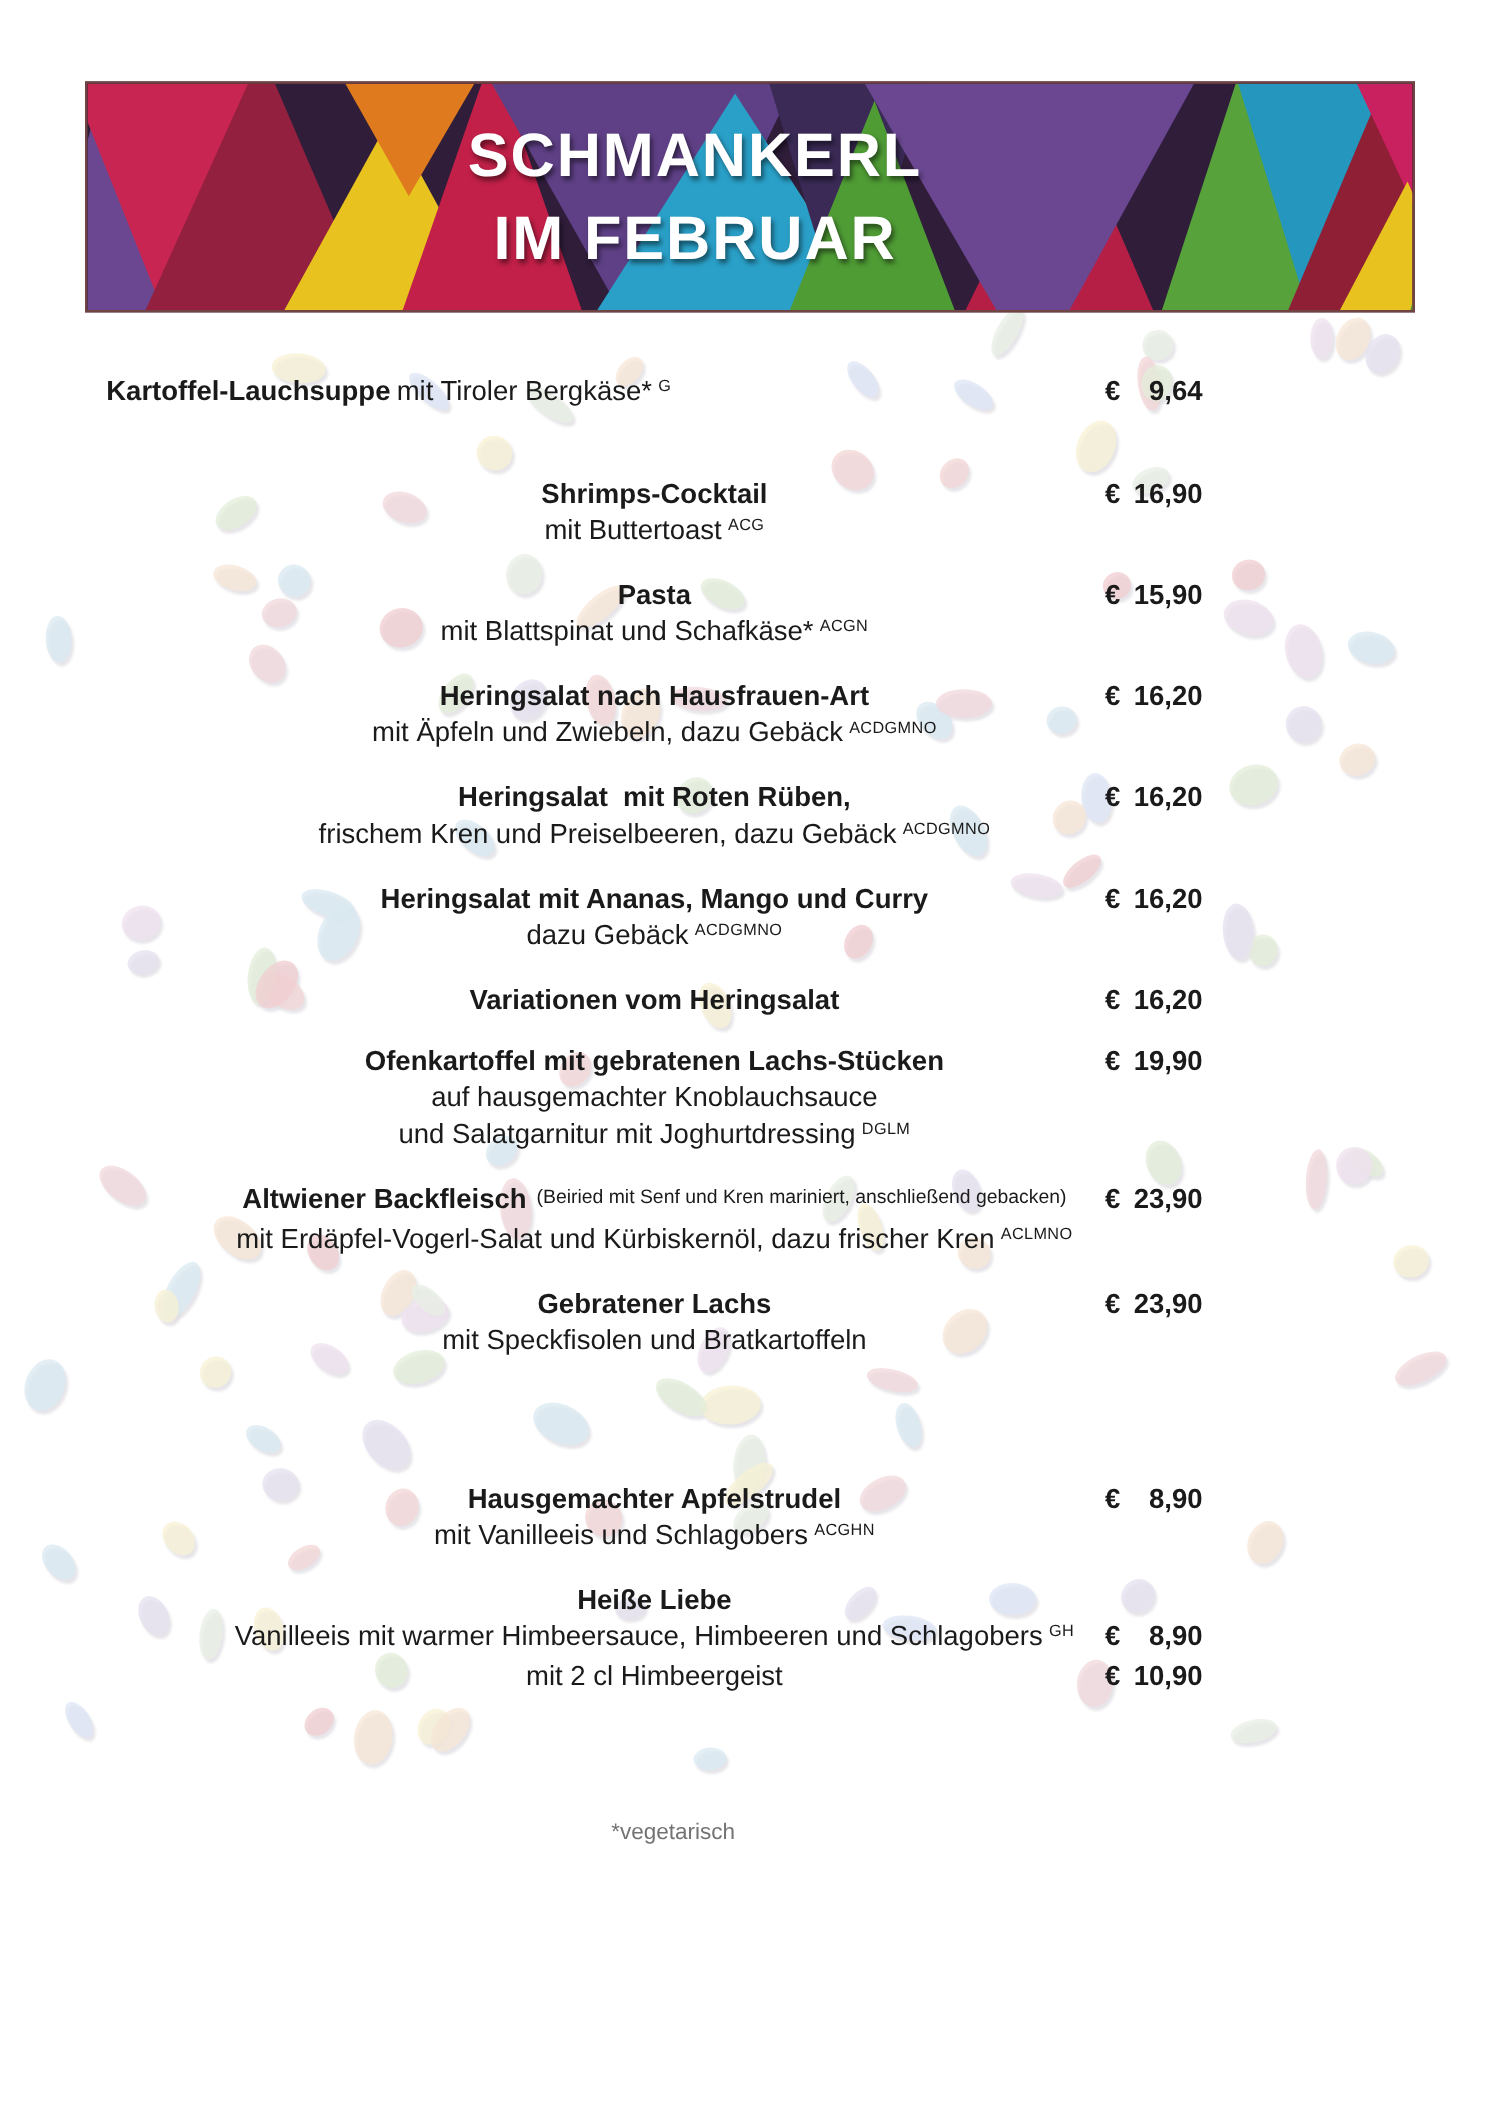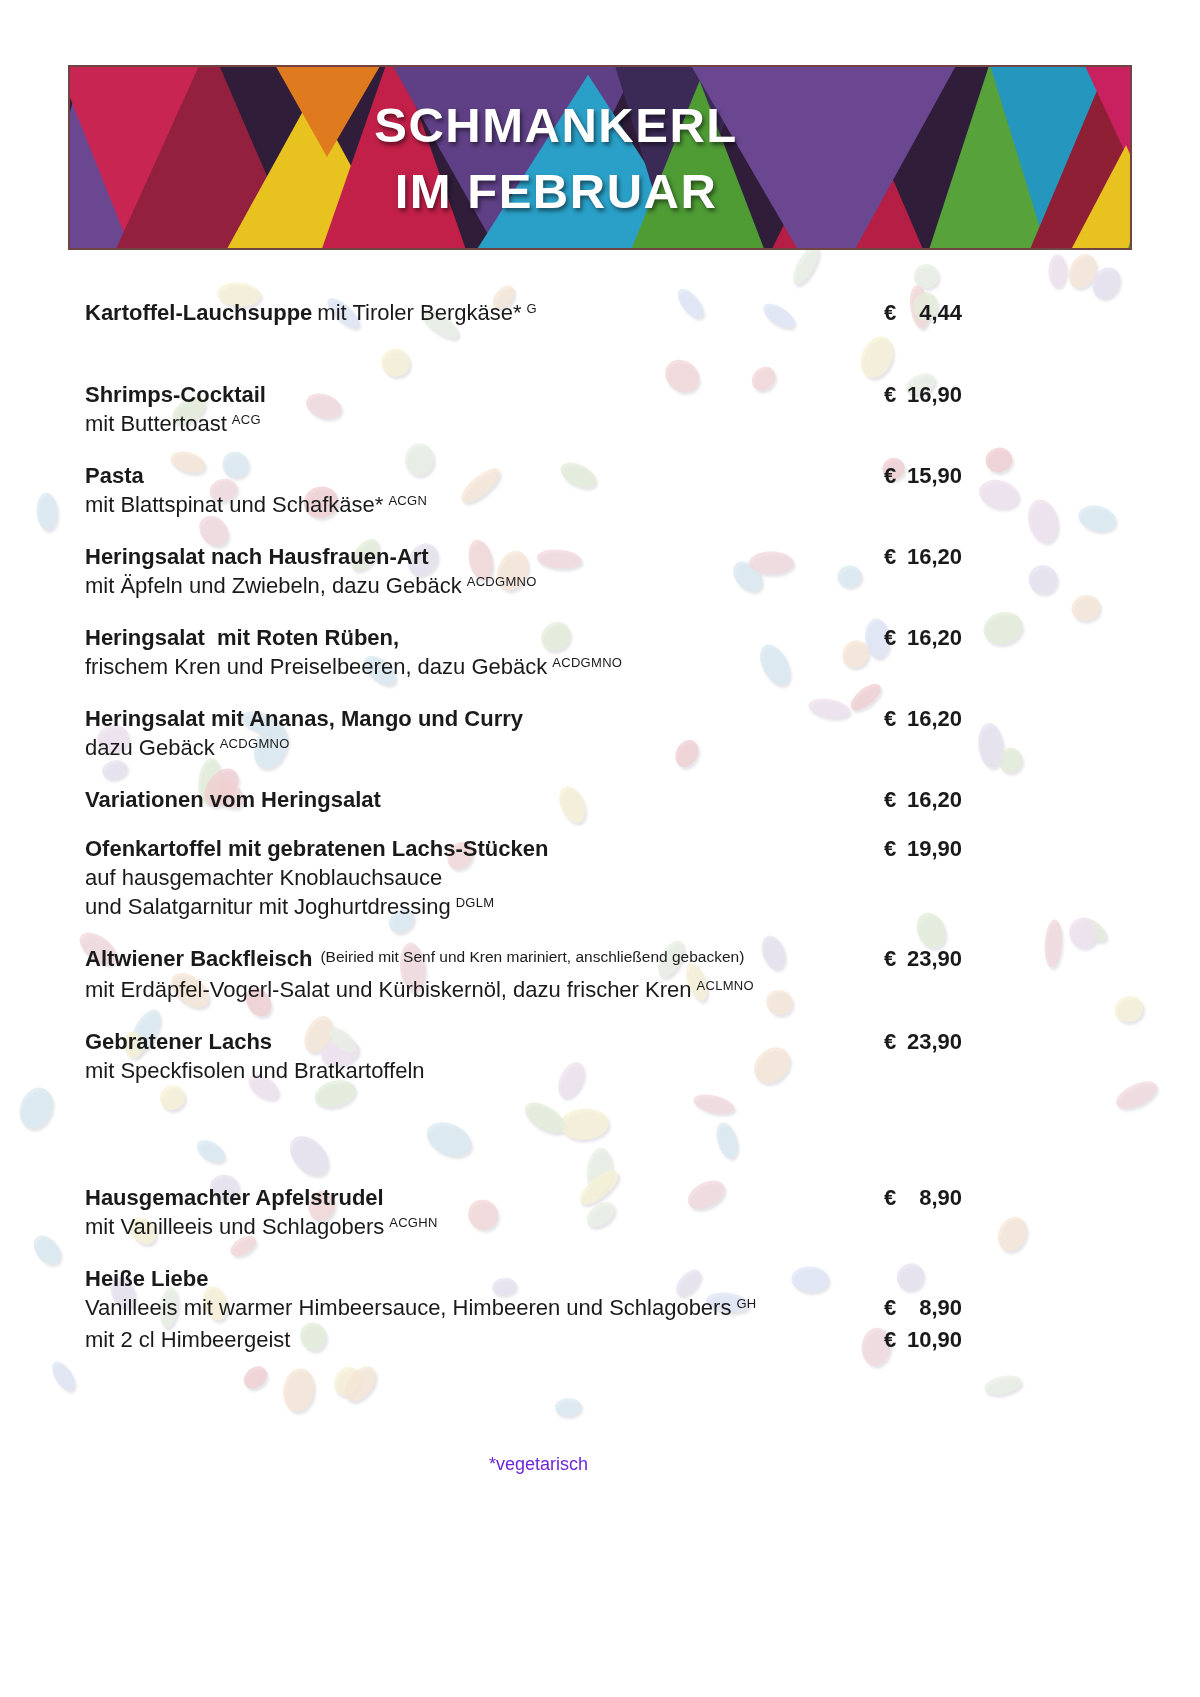--- a/index.html
+++ b/index.html
@@ -19,22 +19,22 @@
   
   .menu{position:relative;z-index:1;padding:298px 238px 0 85px;font-size:22px;}
   .item{position:relative;line-height:29px;margin-bottom:20px;}
   .mb-first{margin-bottom:50px;}
   .mb-big{margin-bottom:98px;}
   .name{font-weight:700;white-space:pre-wrap;}
   .rest{font-weight:400;margin-left:5px;}
   .codes{font-size:13px;font-weight:400;position:relative;top:-7px;margin-left:5px;letter-spacing:.3px;}
   .namenote{font-size:15.5px;font-weight:400;position:relative;top:-4px;margin-left:8px;}
   .price{position:absolute;right:0;top:0;width:78px;display:flex;justify-content:space-between;font-weight:700;}
-  .line{position:relative;font-weight:400;}
-  .footer-note{position:relative;z-index:1;margin:100px 0 0 404px;font-size:18px;color:#6d28d9;}
+  .line{position:relative;font-weight:400;text-align:center;}
+  .footer-note{position:relative;z-index:1;margin:100px 0 0 404px;font-size:18px;color:#737373;}
 </style>
 </head>
 <body>
 
 <div class="page">
 
   <svg class="confetti" xmlns="http://www.w3.org/2000/svg">
       <ellipse cx="258.5" cy="1001.9" rx="15.3" ry="11.6" fill="#f0cdd0" opacity="0.75" transform="rotate(58 258.5 1001.9)"></ellipse>
       <ellipse cx="1093.2" cy="929.8" rx="15.6" ry="8.4" fill="#e3eeda" opacity="0.75" transform="rotate(38 1093.2 929.8)"></ellipse>
       <ellipse cx="584.4" cy="1124.0" rx="24.4" ry="15.6" fill="#f7f1d4" opacity="0.75" transform="rotate(176 584.4 1124.0)"></ellipse>
@@ -189,21 +189,21 @@
       <div>IM FEBRUAR</div>
     </div>
   </div>
 
   <div class="menu">
 
     <div class="item mb-first">
       <span class="name">Kartoffel-Lauchsuppe</span><span class="rest">mit Tiroler Bergkäse*</span><span class="codes">G</span>
       <span class="price">
           <span>€</span>
-          <span>4,44</span>
+          <span>9,64</span>
         </span>
     </div>
 
     <div class="item">
       <div class="line"><span class="name">Shrimps-Cocktail</span>
         <span class="price">
             <span>€</span>
             <span>16,90</span>
           </span></div>
       <div class="line"><span>mit Buttertoast</span><span class="codes">ACG</span></div>

